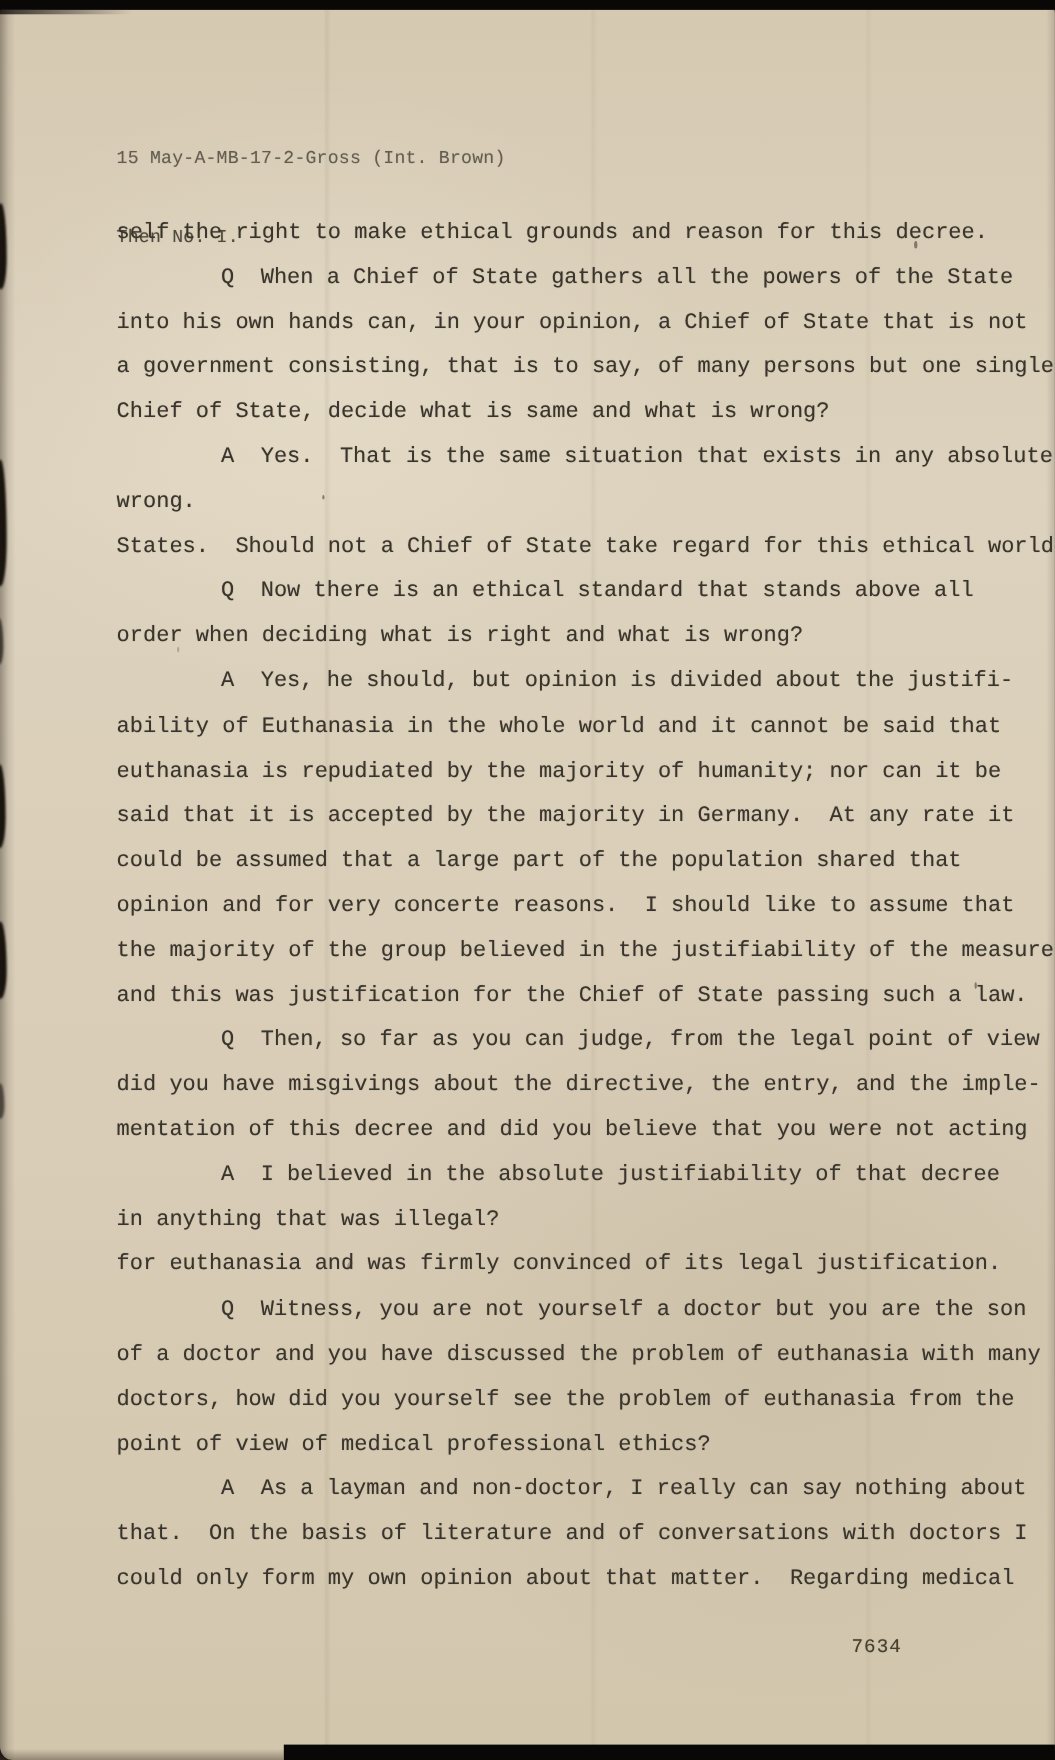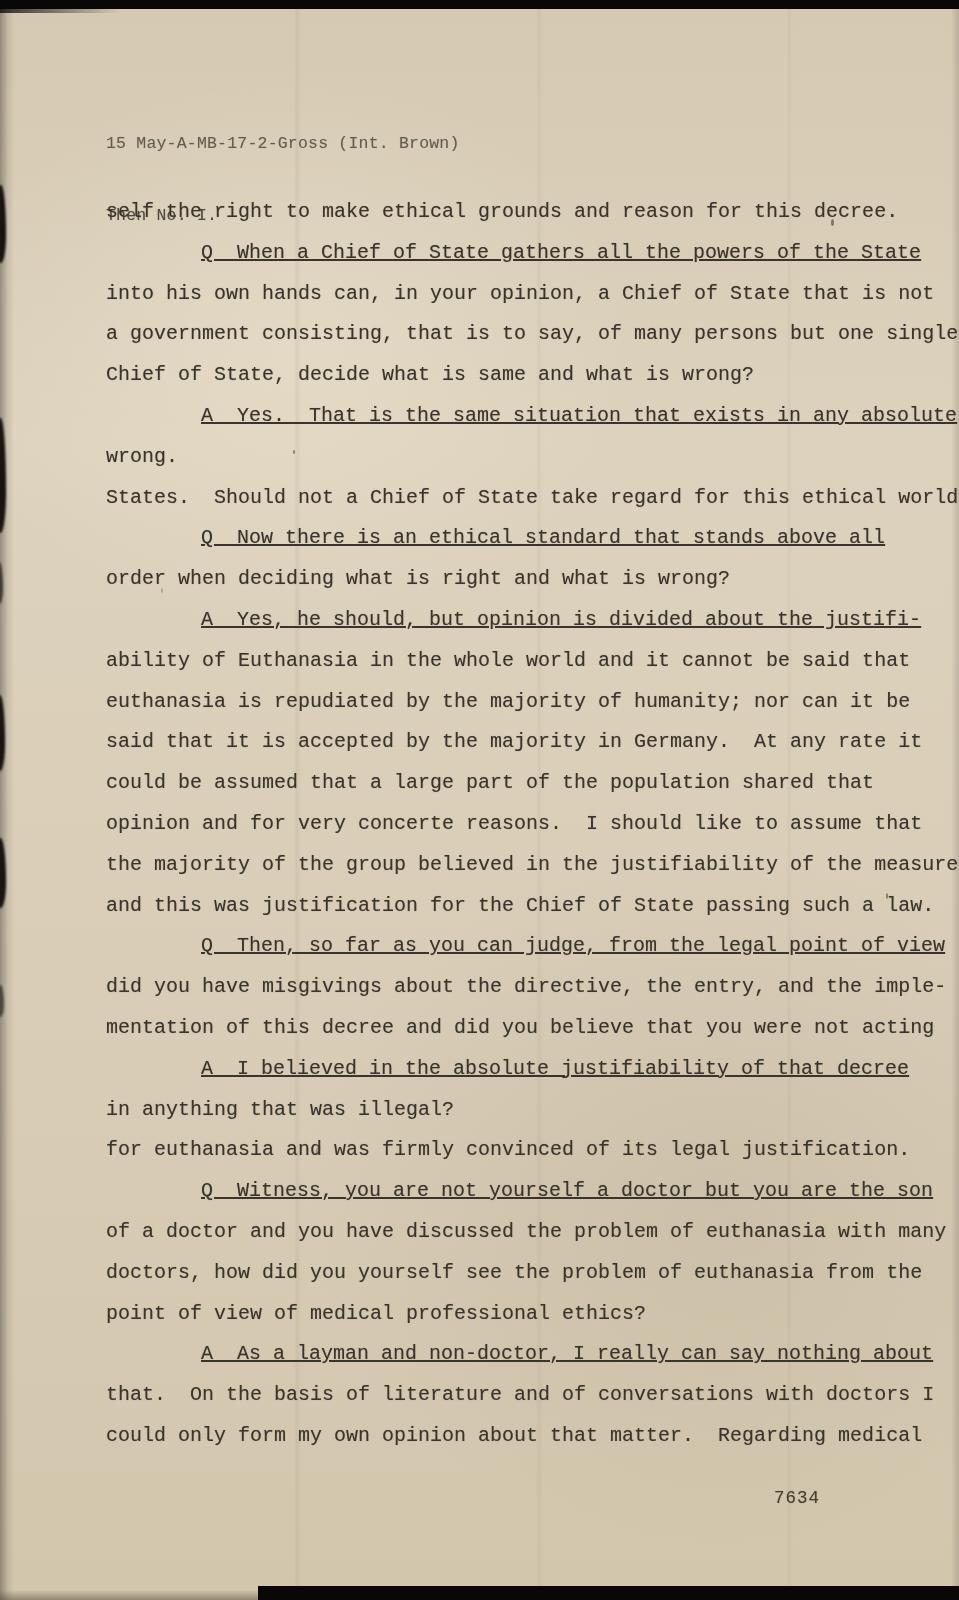--- a/index.html
+++ b/index.html
@@ -14,20 +14,21 @@
     position: absolute;
     left: 0; right: 0; top: 0; bottom: 0;
     background-color: var(--paper, #d9cdb7);
     background-image:
       linear-gradient(90deg, transparent 294px, rgba(110,95,70,0.09) 297px, transparent 301px),
       linear-gradient(90deg, transparent 536px, rgba(110,95,70,0.07) 539px, transparent 543px),
       linear-gradient(90deg, transparent 786px, rgba(110,95,70,0.06) 789px, transparent 793px),
       radial-gradient(ellipse 500px 400px at 30% 22%, rgba(255,250,235,0.22), transparent 70%),
       radial-gradient(ellipse 600px 500px at 75% 75%, rgba(120,100,70,0.10), transparent 70%),
       linear-gradient(180deg, #d5c9b2, #ddd2bd 28%, #d8ccb6 68%, #d2c6ad);
+    border-radius: 12px;
   }
   .edge-left {
     position: absolute; left: 0; top: 0; bottom: 0; width: 14px;
     background: linear-gradient(90deg, rgba(40,32,24,0.38), rgba(40,32,24,0.10) 55%, transparent);
   }
   .edge-right {
     position: absolute; right: 0; top: 0; bottom: 0; width: 8px;
     background: linear-gradient(270deg, rgba(60,50,40,0.18), transparent);
   }
   .edge-top {
@@ -74,21 +75,21 @@
     text-shadow: 0 0 1px rgba(58,52,44,0.35);
   }
   .doc-header .ref-line { opacity: 0.85; }
   .transcript {
     position: absolute; left: 106px; top: 192px; width: 746px;
     font-size: 20px; line-height: 40.8px;
     color: var(--ink, #3a352c);
     text-shadow: 0 0 1px rgba(58,52,44,0.40);
   }
   .line { white-space: pre; }
-  .line.indent { padding-left: 95px; text-decoration: underline; }
+  .line.indent { padding-left: 95px; }
   .page-number {
     position: absolute; left: 106px; top: 1488px; width: 714px;
     text-align: right;
     font-size: 17.5px;
     color: #47412f;
     letter-spacing: 1px;
     text-shadow: 0 0 1px rgba(58,52,44,0.4);
   }
 </style>
 </head>

